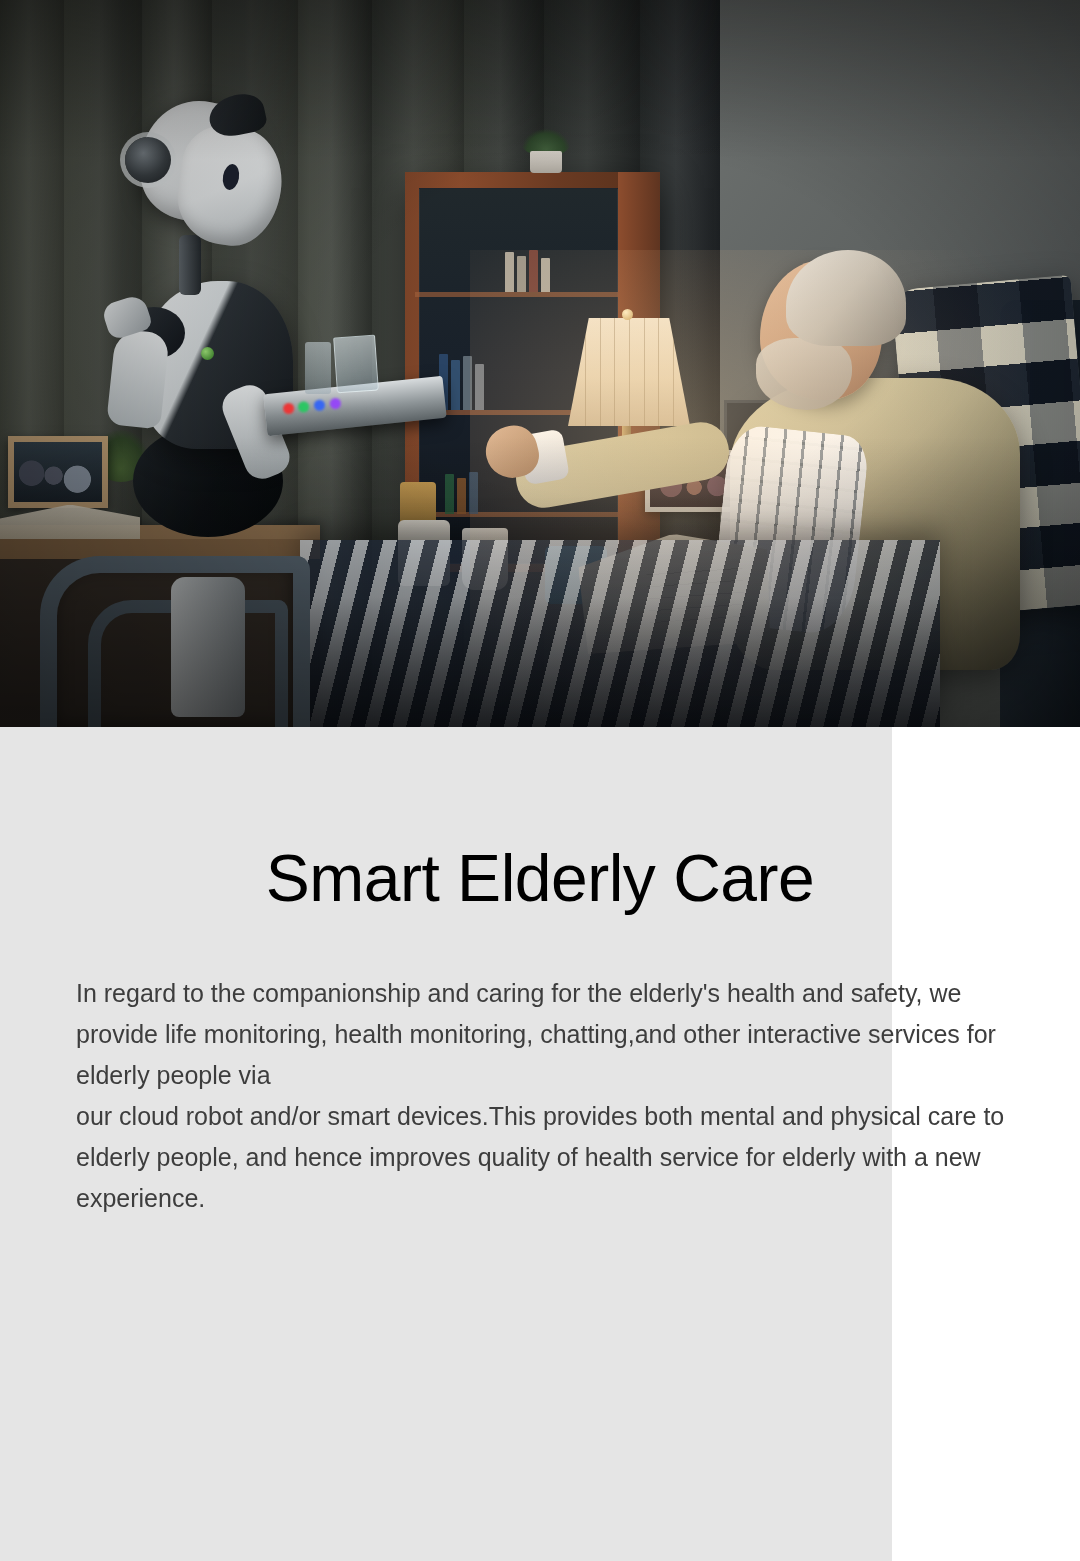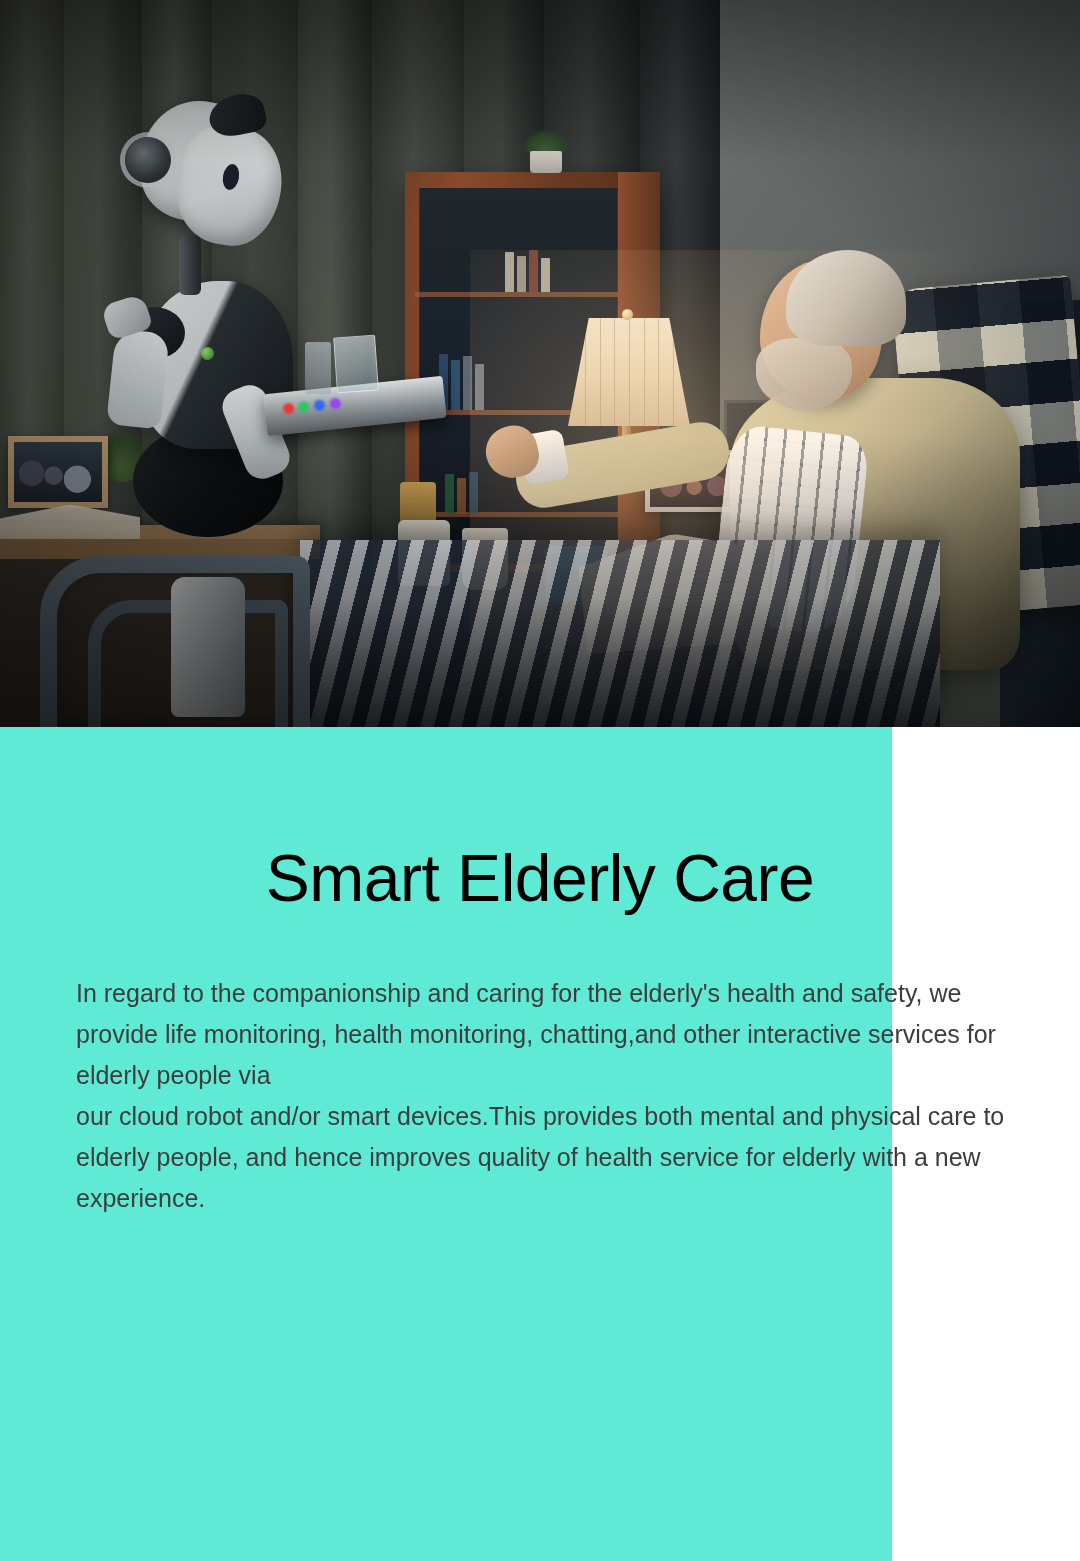--- a/index.html
+++ b/index.html
@@ -3,21 +3,21 @@
 <meta charset="utf-8">
 <style>
   * { margin:0; padding:0; box-sizing:border-box; }
   html, body {
     width:1080px; height:1561px;
     background:#ffffff;
     font-family:"Liberation Sans", sans-serif;
     overflow:hidden;
   }
 
-  .page { position:relative; width:892px; height:1561px; background:#5eead4; }
+  .page { position:relative; width:892px; height:1561px; background:#e5e5e5; }
 
   
   .hero {
     position:relative;
     width:1080px; height:727px;
     overflow:hidden;
     background:#2a2e30;
   }
 
   

